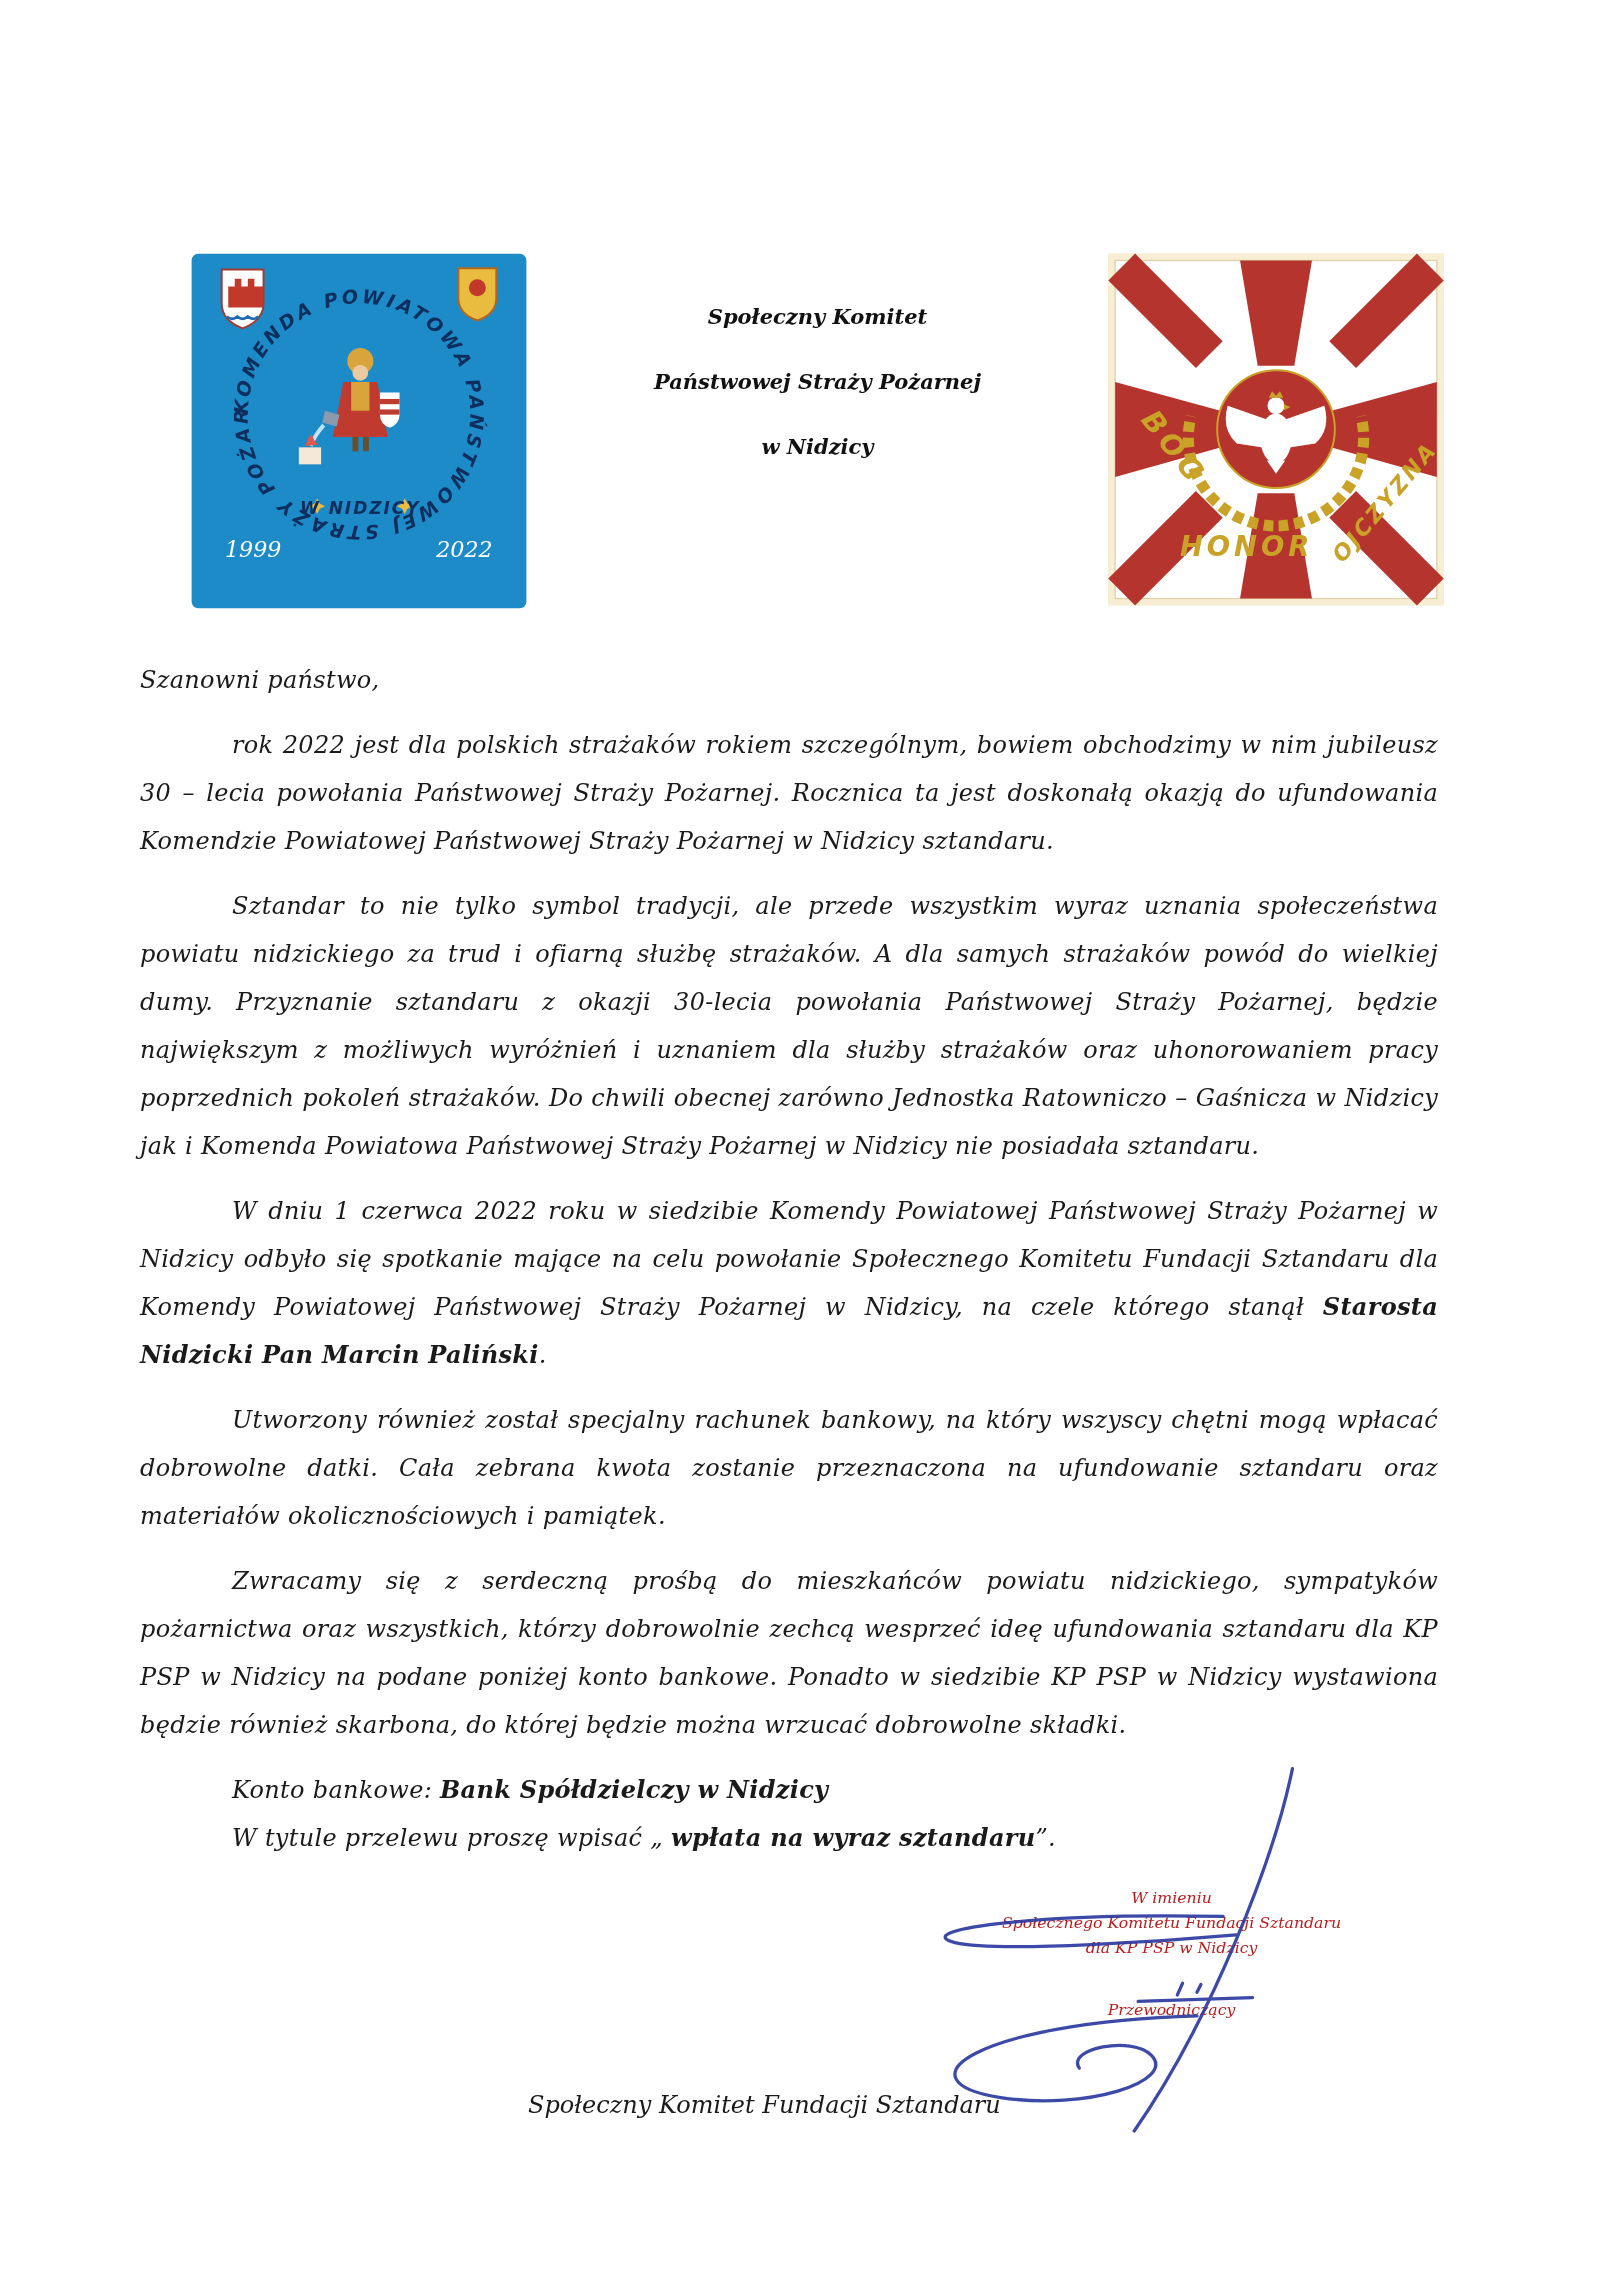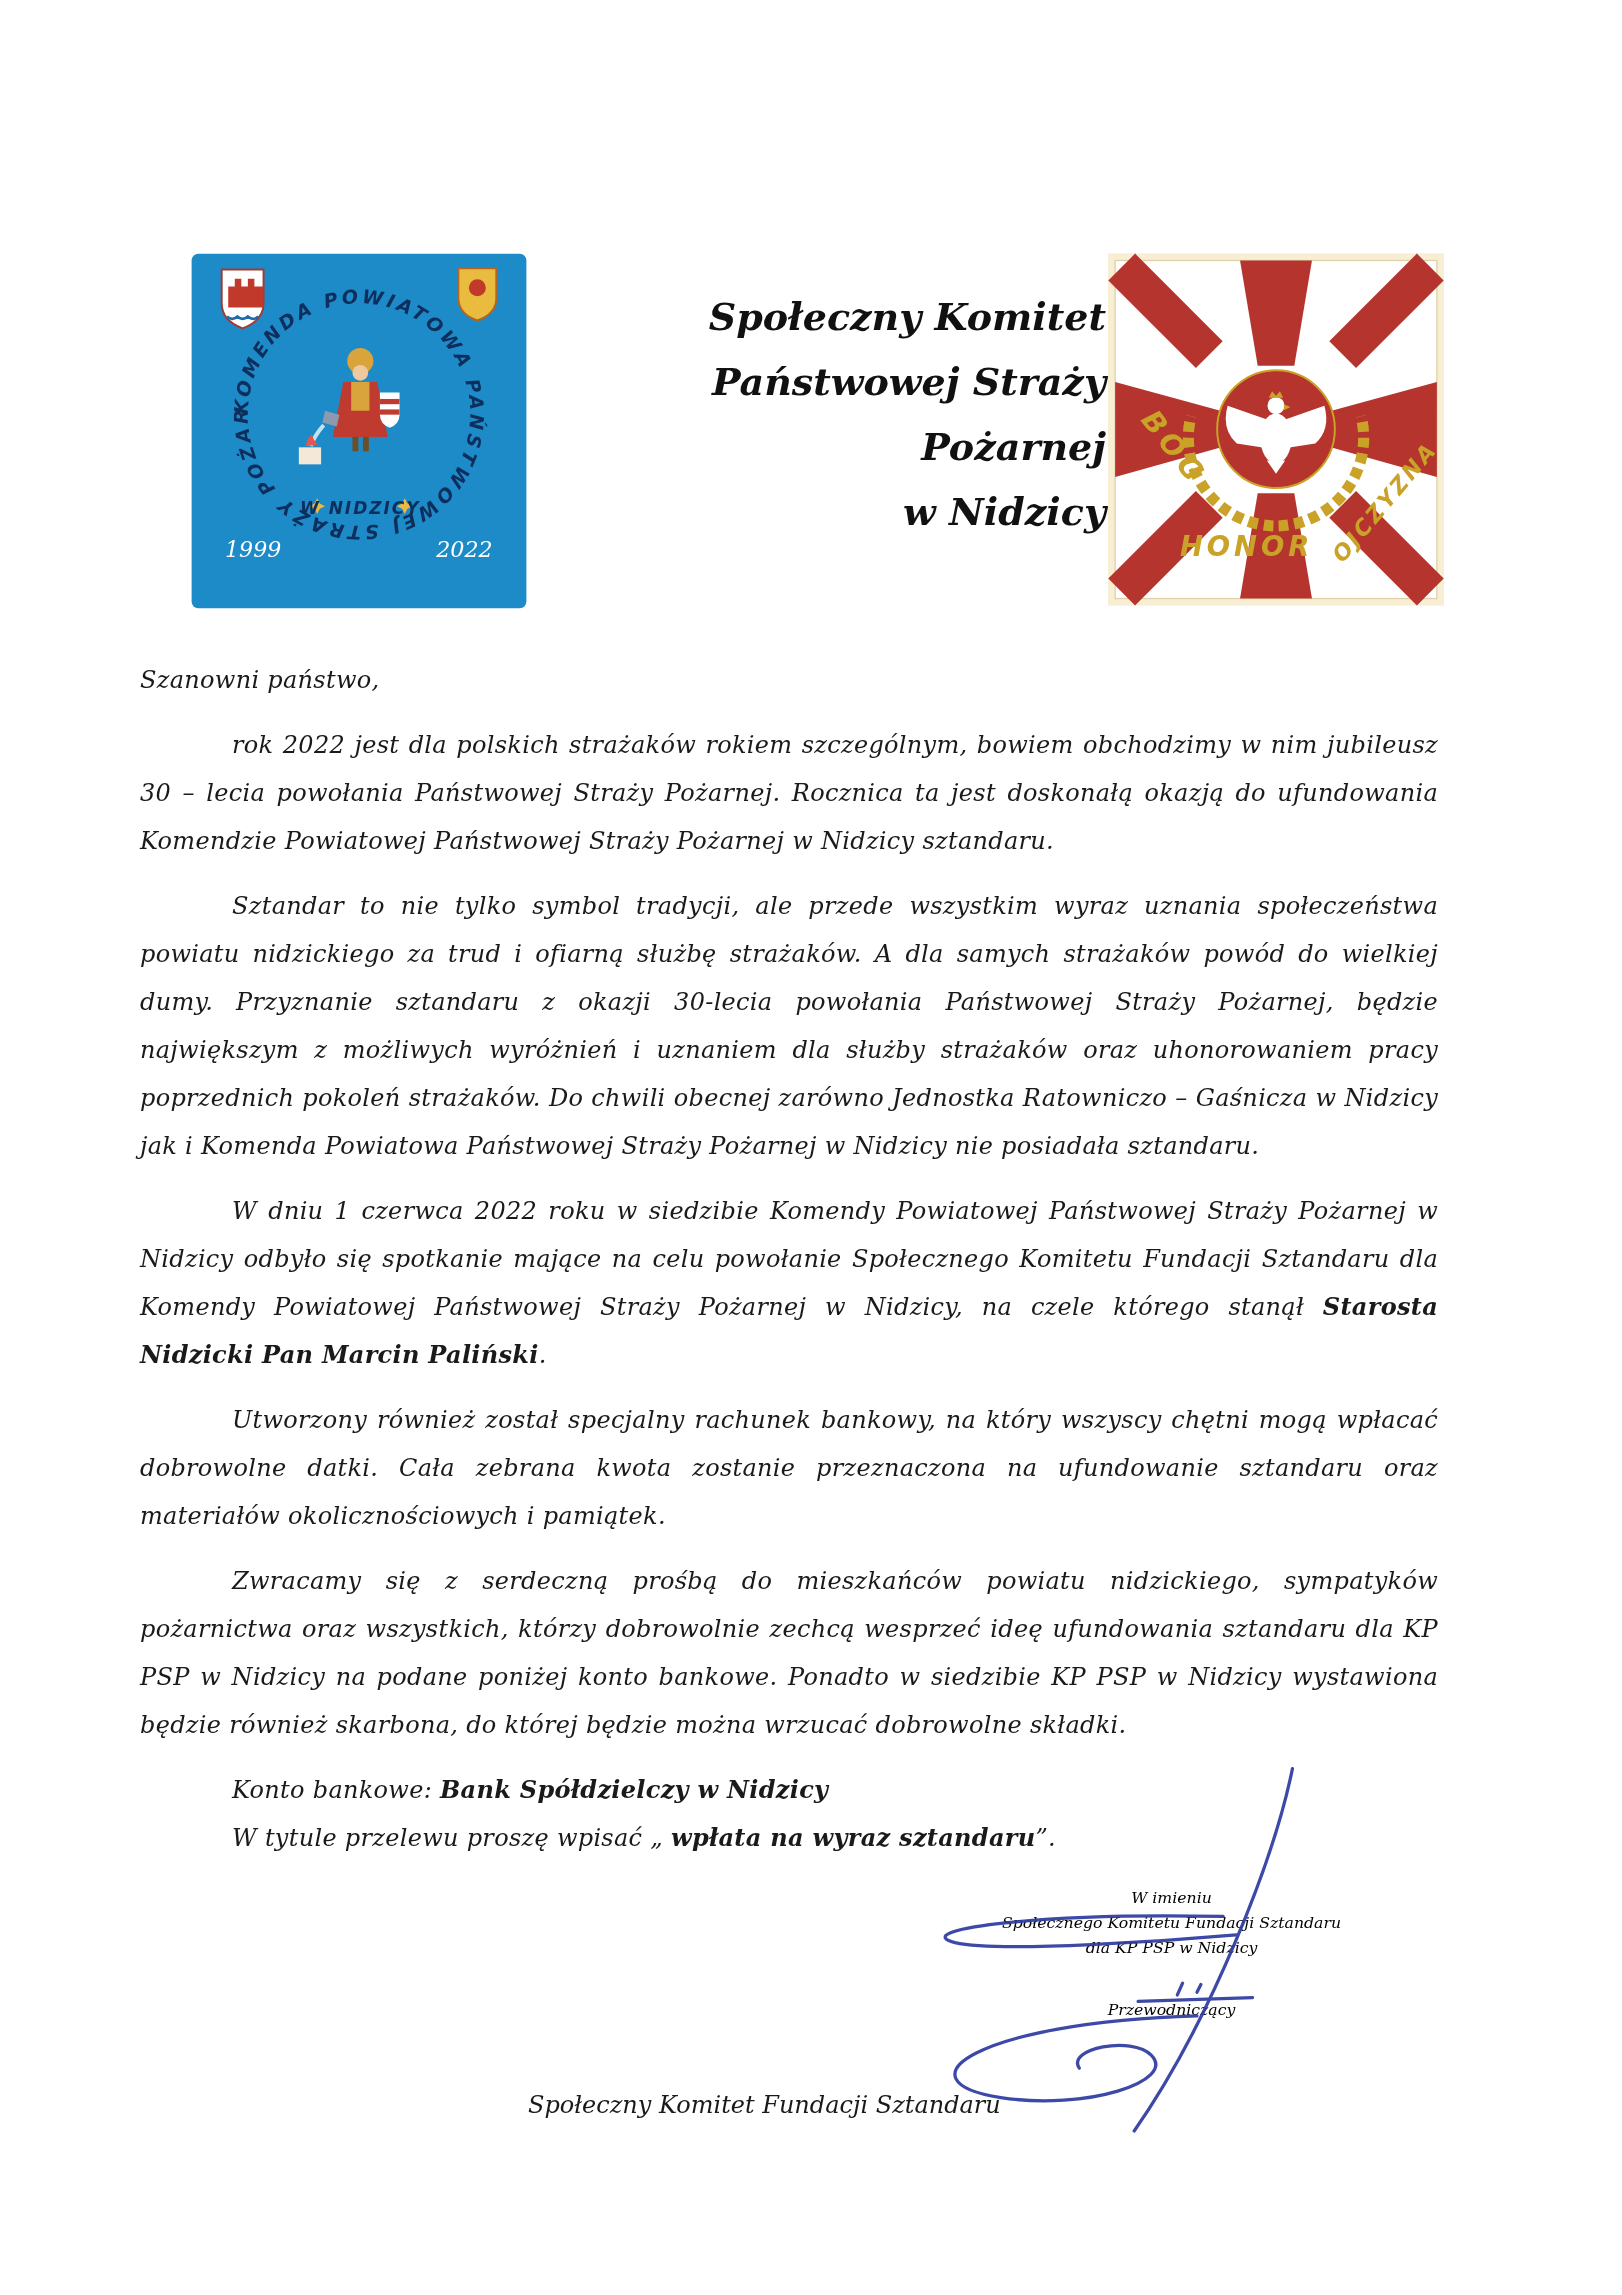--- a/index.html
+++ b/index.html
@@ -17,23 +17,23 @@
     display:flex;
     justify-content:space-between;
     align-items:flex-start;
     margin:251px 177px 0 189px;
     height:368px;
   }
   .logo-left{width:340px;height:360px;flex:0 0 auto;}
   .logo-right{width:340px;height:357px;flex:0 0 auto;}
   .header-block{
     margin-top:33px;
-    text-align:right;
+    text-align:center;
     font-weight:bold;
-    font-size:38px;
+    font-size:21px;
     line-height:65px;
     color:#111;
     flex:1 1 auto;
   }
   
   .content{
     margin:0 185px 0 140px;
     font-size:24px;
     line-height:48px;
     letter-spacing:0.3px;
@@ -53,21 +53,21 @@
     padding-left:92px;
   }
   .bank-line span.b{font-weight:bold;}
   
   .sign-block{
     position:absolute;
     left:962px;top:1885px;width:419px;
     text-align:center;
     font-size:15.7px;
     line-height:25px;
-    color:#000000;
+    color:#b91c1c;
   }
   .sign-block .role{margin-top:37px;}
   .sign-svg{
     position:absolute;
     left:870px;top:1741px;
     width:497px;height:432px;
     pointer-events:none;
   }
   .footer{
     position:absolute;

